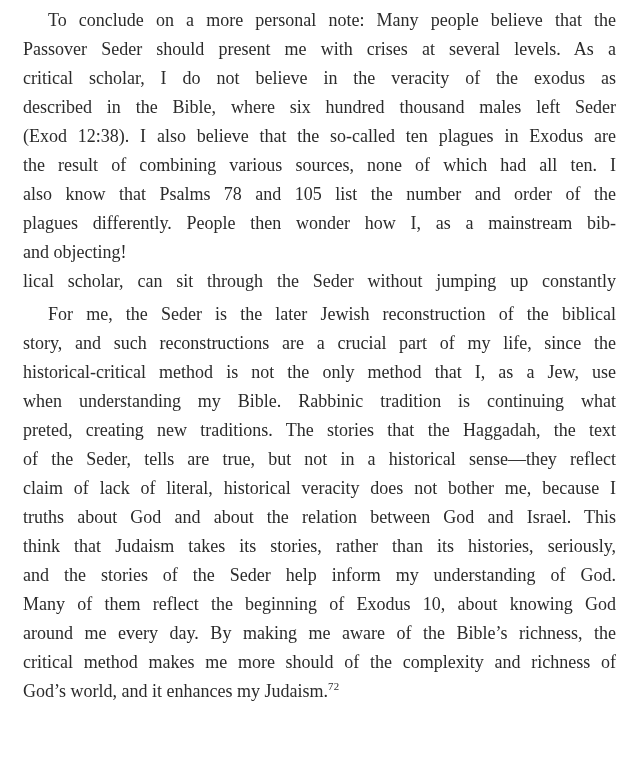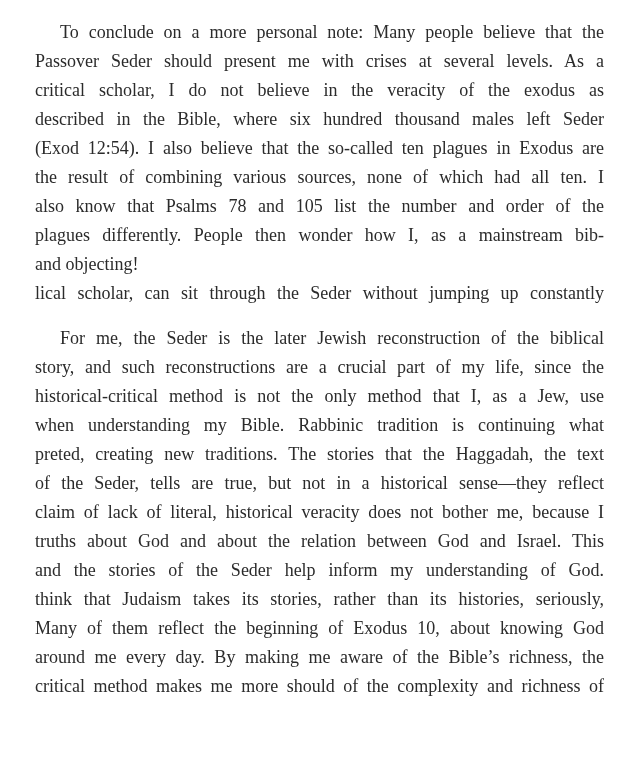--- a/index.html
+++ b/index.html
@@ -16,21 +16,21 @@
     box-sizing: border-box;
     width: 640px;
     height: 777px;
     padding: 2px 20px 0 19px;
     font-family: "Liberation Serif", serif;
     font-size: 18px;
     line-height: 29px;
     color: #2b2b2b;
   }
   .paragraph {
-    margin: 16px;
+    margin: 4px;
   }
   .line {
     text-align: justify;
     text-align-last: justify;
     -moz-text-align-last: justify;
     height: 29px;
   }
   .line.first {
     text-indent: 25px;
   }
@@ -48,36 +48,37 @@
 </head>
 <body>
 
 <div class="page" style="background: rgb(255, 255, 255); color: rgb(43, 43, 43);">
   <div id="text-block">
       <div class="paragraph">
         <div class="line first">To conclude on a more personal note: Many people believe that the</div>
         <div class="line">Passover Seder should present me with crises at several levels. As a</div>
         <div class="line">critical scholar, I do not believe in the veracity of the exodus as</div>
         <div class="line">described in the Bible, where six hundred thousand males left Seder</div>
-        <div class="line">(Exod 12:54). I also believe that the so-called ten plagues in Exodus are</div>
+        <div class="line">(Exod 12:38). I also believe that the so-called ten plagues in Exodus are</div>
         <div class="line">the result of combining various sources, none of which had all ten. I</div>
         <div class="line">also know that Psalms 78 and 105 list the number and order of the</div>
         <div class="line">plagues differently. People then wonder how I, as a mainstream bib-</div>
         <div class="line last">and objecting!</div>
         <div class="line">lical scholar, can sit through the Seder without jumping up constantly</div>
       </div>
       <div class="paragraph">
         <div class="line first">For me, the Seder is the later Jewish reconstruction of the biblical</div>
         <div class="line">story, and such reconstructions are a crucial part of my life, since the</div>
         <div class="line">historical-critical method is not the only method that I, as a Jew, use</div>
         <div class="line">when understanding my Bible. Rabbinic tradition is continuing what</div>
         <div class="line">preted, creating new traditions. The stories that the Haggadah, the text</div>
         <div class="line">of the Seder, tells are true, but not in a historical sense—they reflect</div>
         <div class="line">claim of lack of literal, historical veracity does not bother me, because I</div>
         <div class="line">truths about God and about the relation between God and Israel. This</div>
+        <div class="line">think that Judaism takes its stories, rather than its histories, seriously,</div>
         <div class="line">and the stories of the Seder help inform my understanding of God.</div>
-        <div class="line">think that Judaism takes its stories, rather than its histories, seriously,</div>
         <div class="line">Many of them reflect the beginning of Exodus 10, about knowing God</div>
         <div class="line">around me every day. By making me aware of the Bible’s richness, the</div>
         <div class="line">critical method makes me more should of the complexity and richness of</div>
+        <div class="line last">God’s world, and it enhances my Judaism.<sup class="footnote-ref">72</sup></div>
       </div>
     </div>
 </div>
 
 </body></html>

